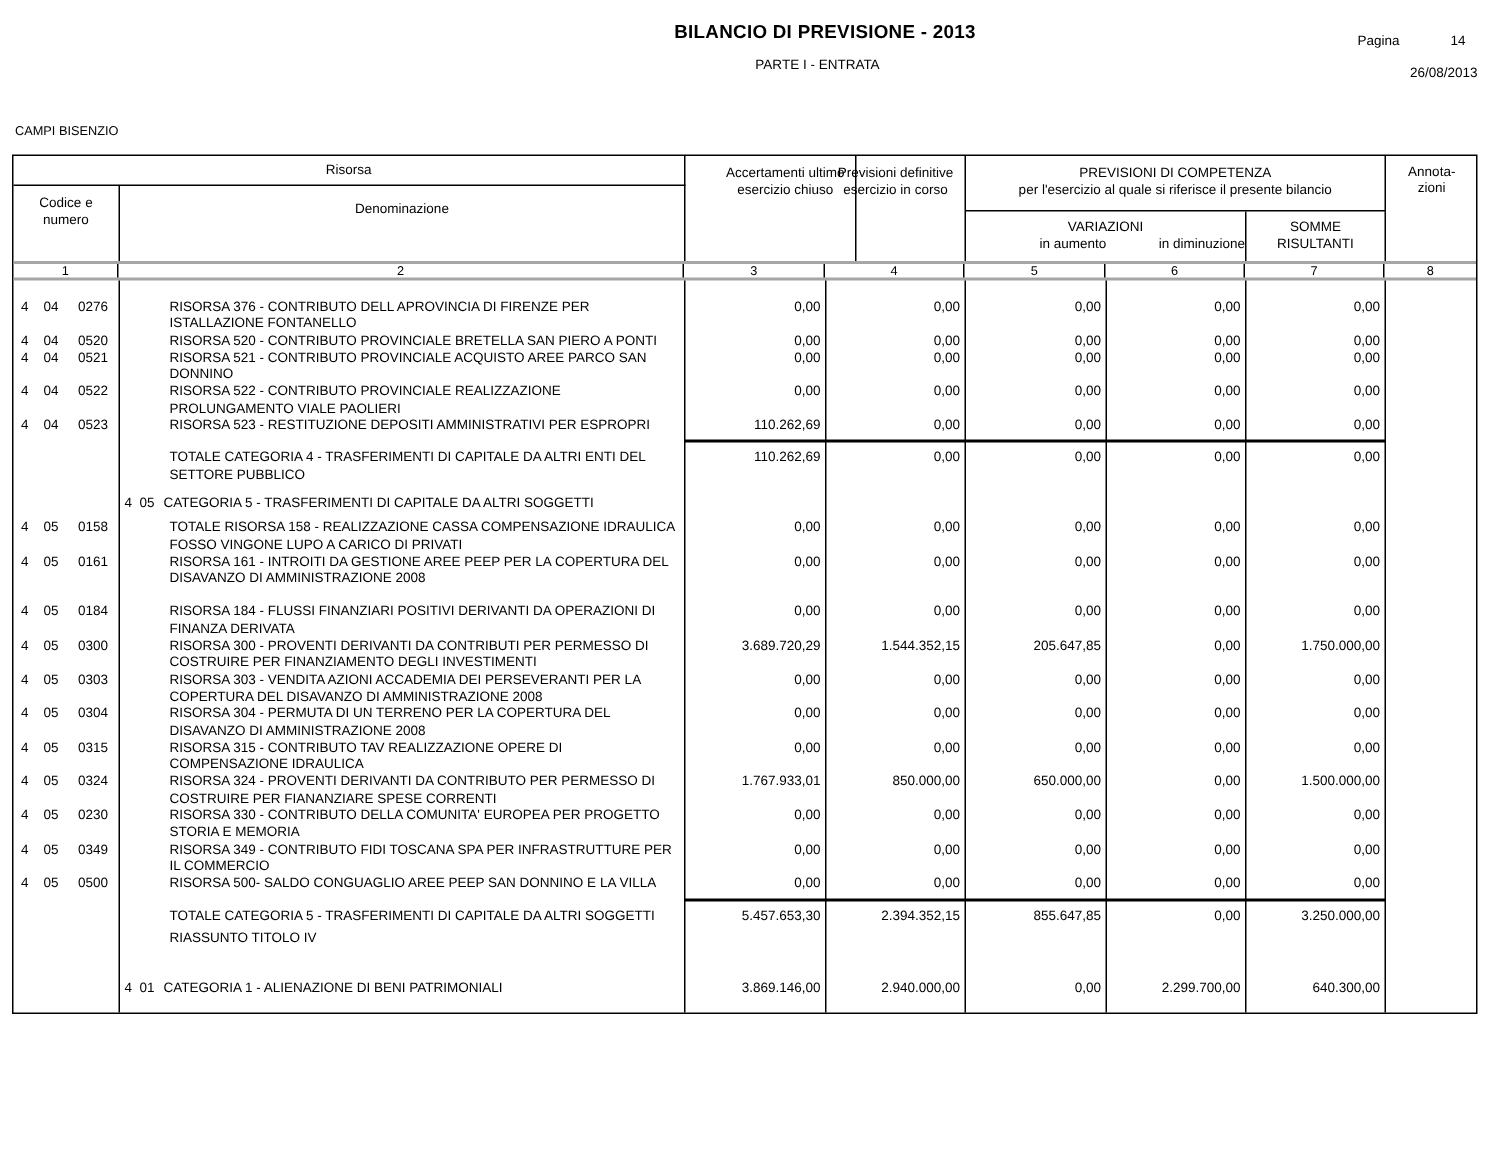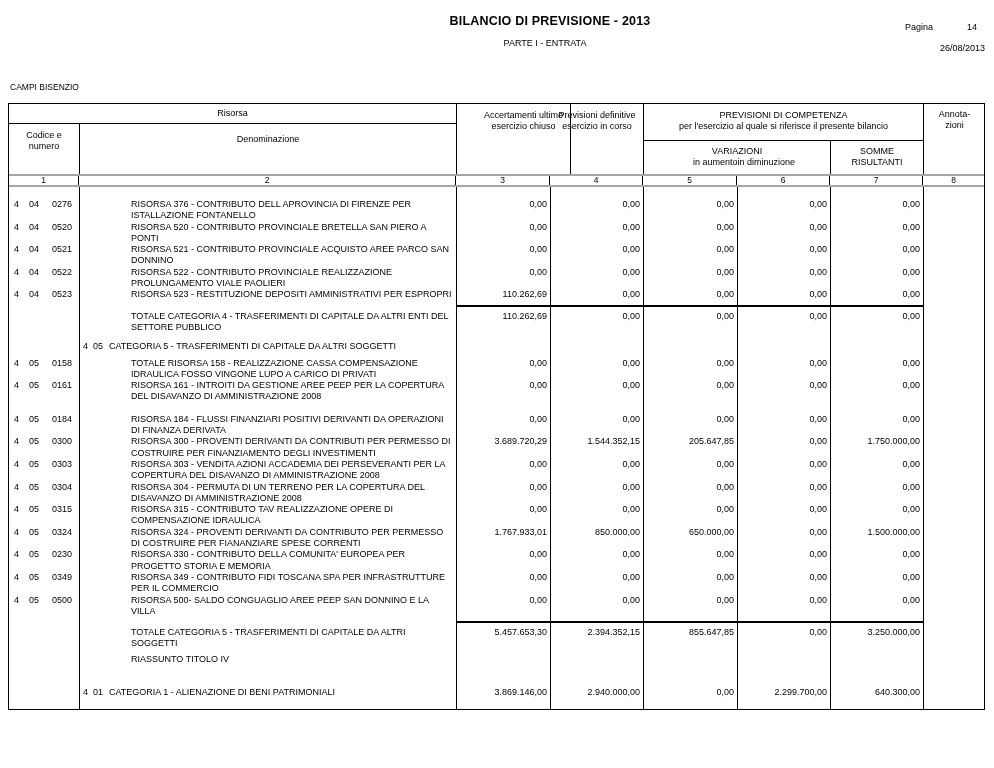--- a/index.html
+++ b/index.html
@@ -31,36 +31,36 @@
   .h-var     { left:635px; top:37px; width:187px; height:33px; padding-top:5px; }
   .h-somme   { left:822px; top:37px; width:93px; height:33px; padding-top:5px; }
   .h-anno    { left:915px; top:0;  width:61px;  height:70px; padding-top:5px; }
   .wrap84 { display:block; width:84px; margin:0 auto; }
   .wrap88 { display:block; width:88px; margin:0 auto; }
   .wrap62 { display:block; width:62px; margin:0 auto; }
   .wrap44 { display:block; width:44px; margin:0 auto; }
   .varline { display:flex; }
   .varline span { display:block; }
   .va { width:94px; text-align:right; }
-  .vd { width:93px; text-align:left; }
+  .vd { width:93px; text-align:right; }
 
   .numrow { display:grid; grid-template-columns:70px 377px 94px 93px 94px 93px 93px 61px;
             height:13px; border-top:2px solid #a6a6a6; border-bottom:2px solid #a6a6a6;
             font-size:8.5px; line-height:9px; }
   .numrow div { text-align:center; border-right:1px solid #000; }
   .numrow div:last-child { border-right:none; }
 
   
   .tbody { position:relative; padding-top:12px; padding-bottom:11px; }
   .vline { position:absolute; top:0; bottom:0; width:1px; background:#000; }
   .v1{left:70px}.v2{left:447px}.v3{left:541px}.v4{left:634px}.v5{left:728px}.v6{left:821px}.v7{left:914px}
   .r { display:grid; grid-template-columns:70px 377px 94px 93px 94px 93px 93px 61px; align-items:start; }
   .cc { display:flex; padding-left:5px; }
   .k1 { width:15px; } .k2 { width:23px; }
-  .cd { padding-left:52px; padding-right:2px; max-width:378px; }
+  .cd { padding-left:34px; padding-right:2px; max-width:378px; }
   .cd-cat { padding-left:4px; display:flex; }
   .catk1 { width:10px; } .catk2 { width:16px; }
   .cv { text-align:right; padding-right:3px; }
   .sep { height:2px; background:#000; margin:4px 0 4px 447px; width:468px; }
   .mt4 {margin-top:4px} .mt5 {margin-top:5px} .mt8 {margin-top:8px} .mt11{margin-top:11px} .mt22{margin-top:22px}
 </style>
 </head>
 <body>
 
 <div class="page">

